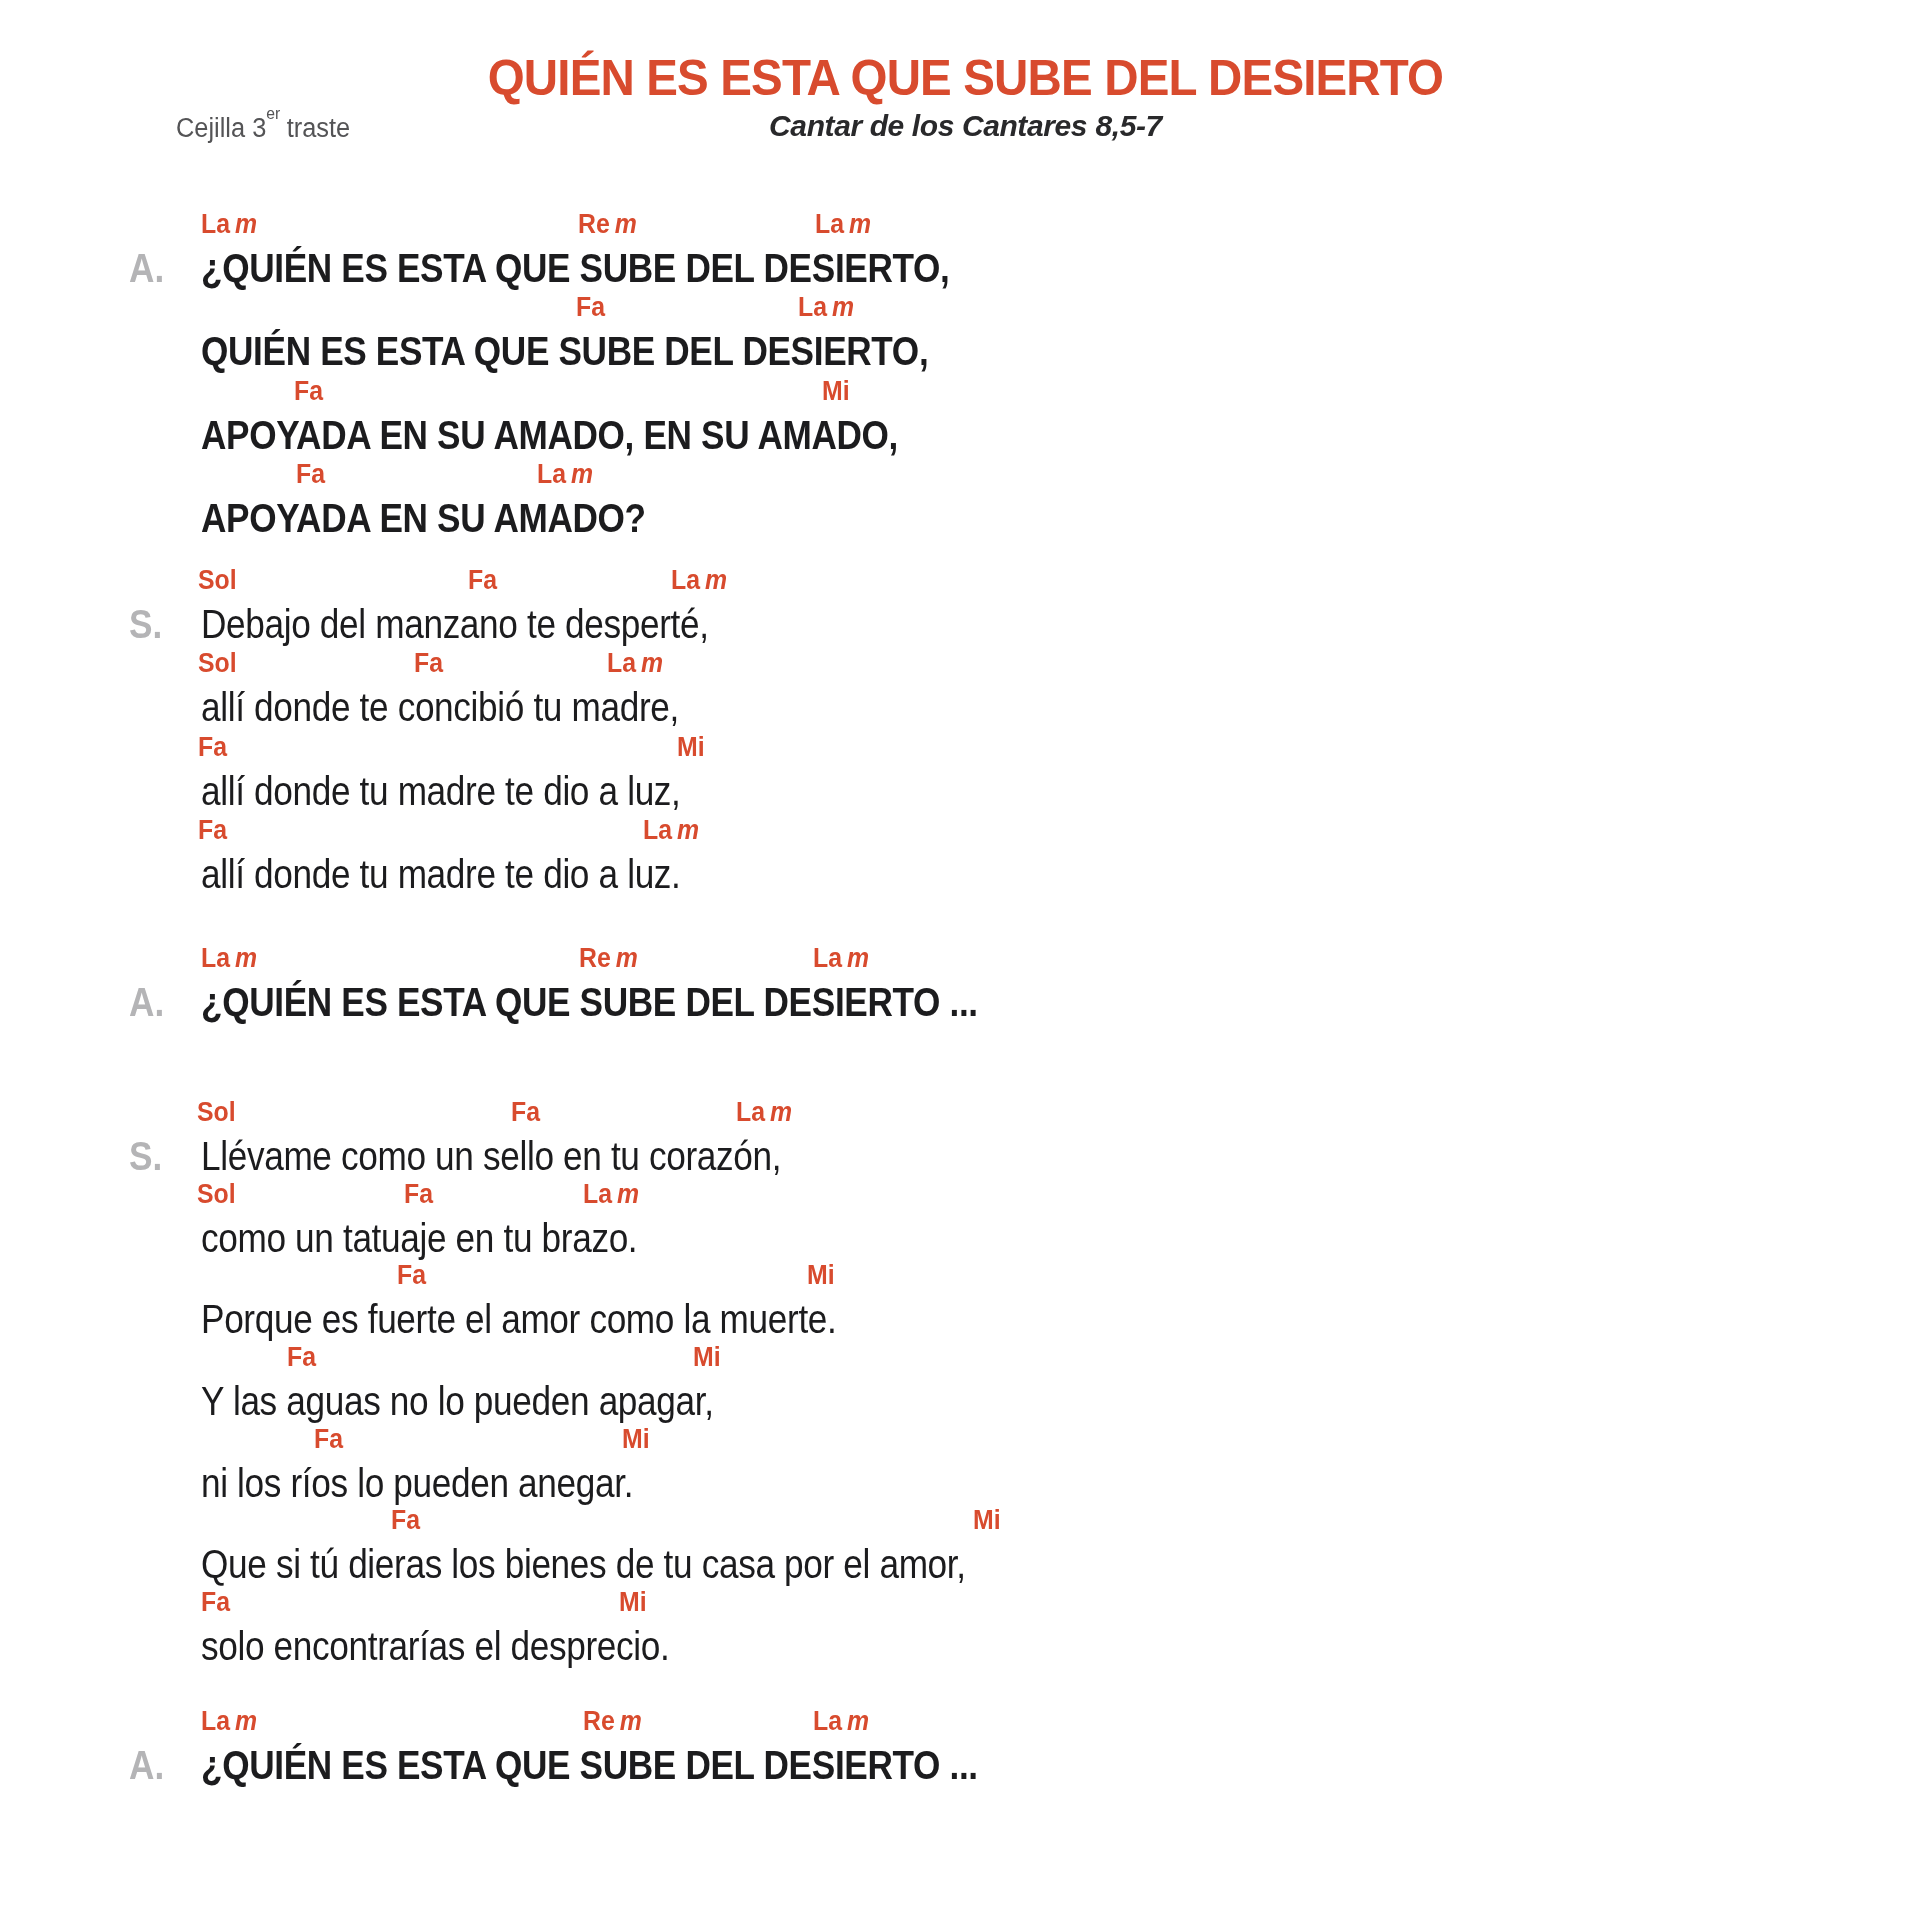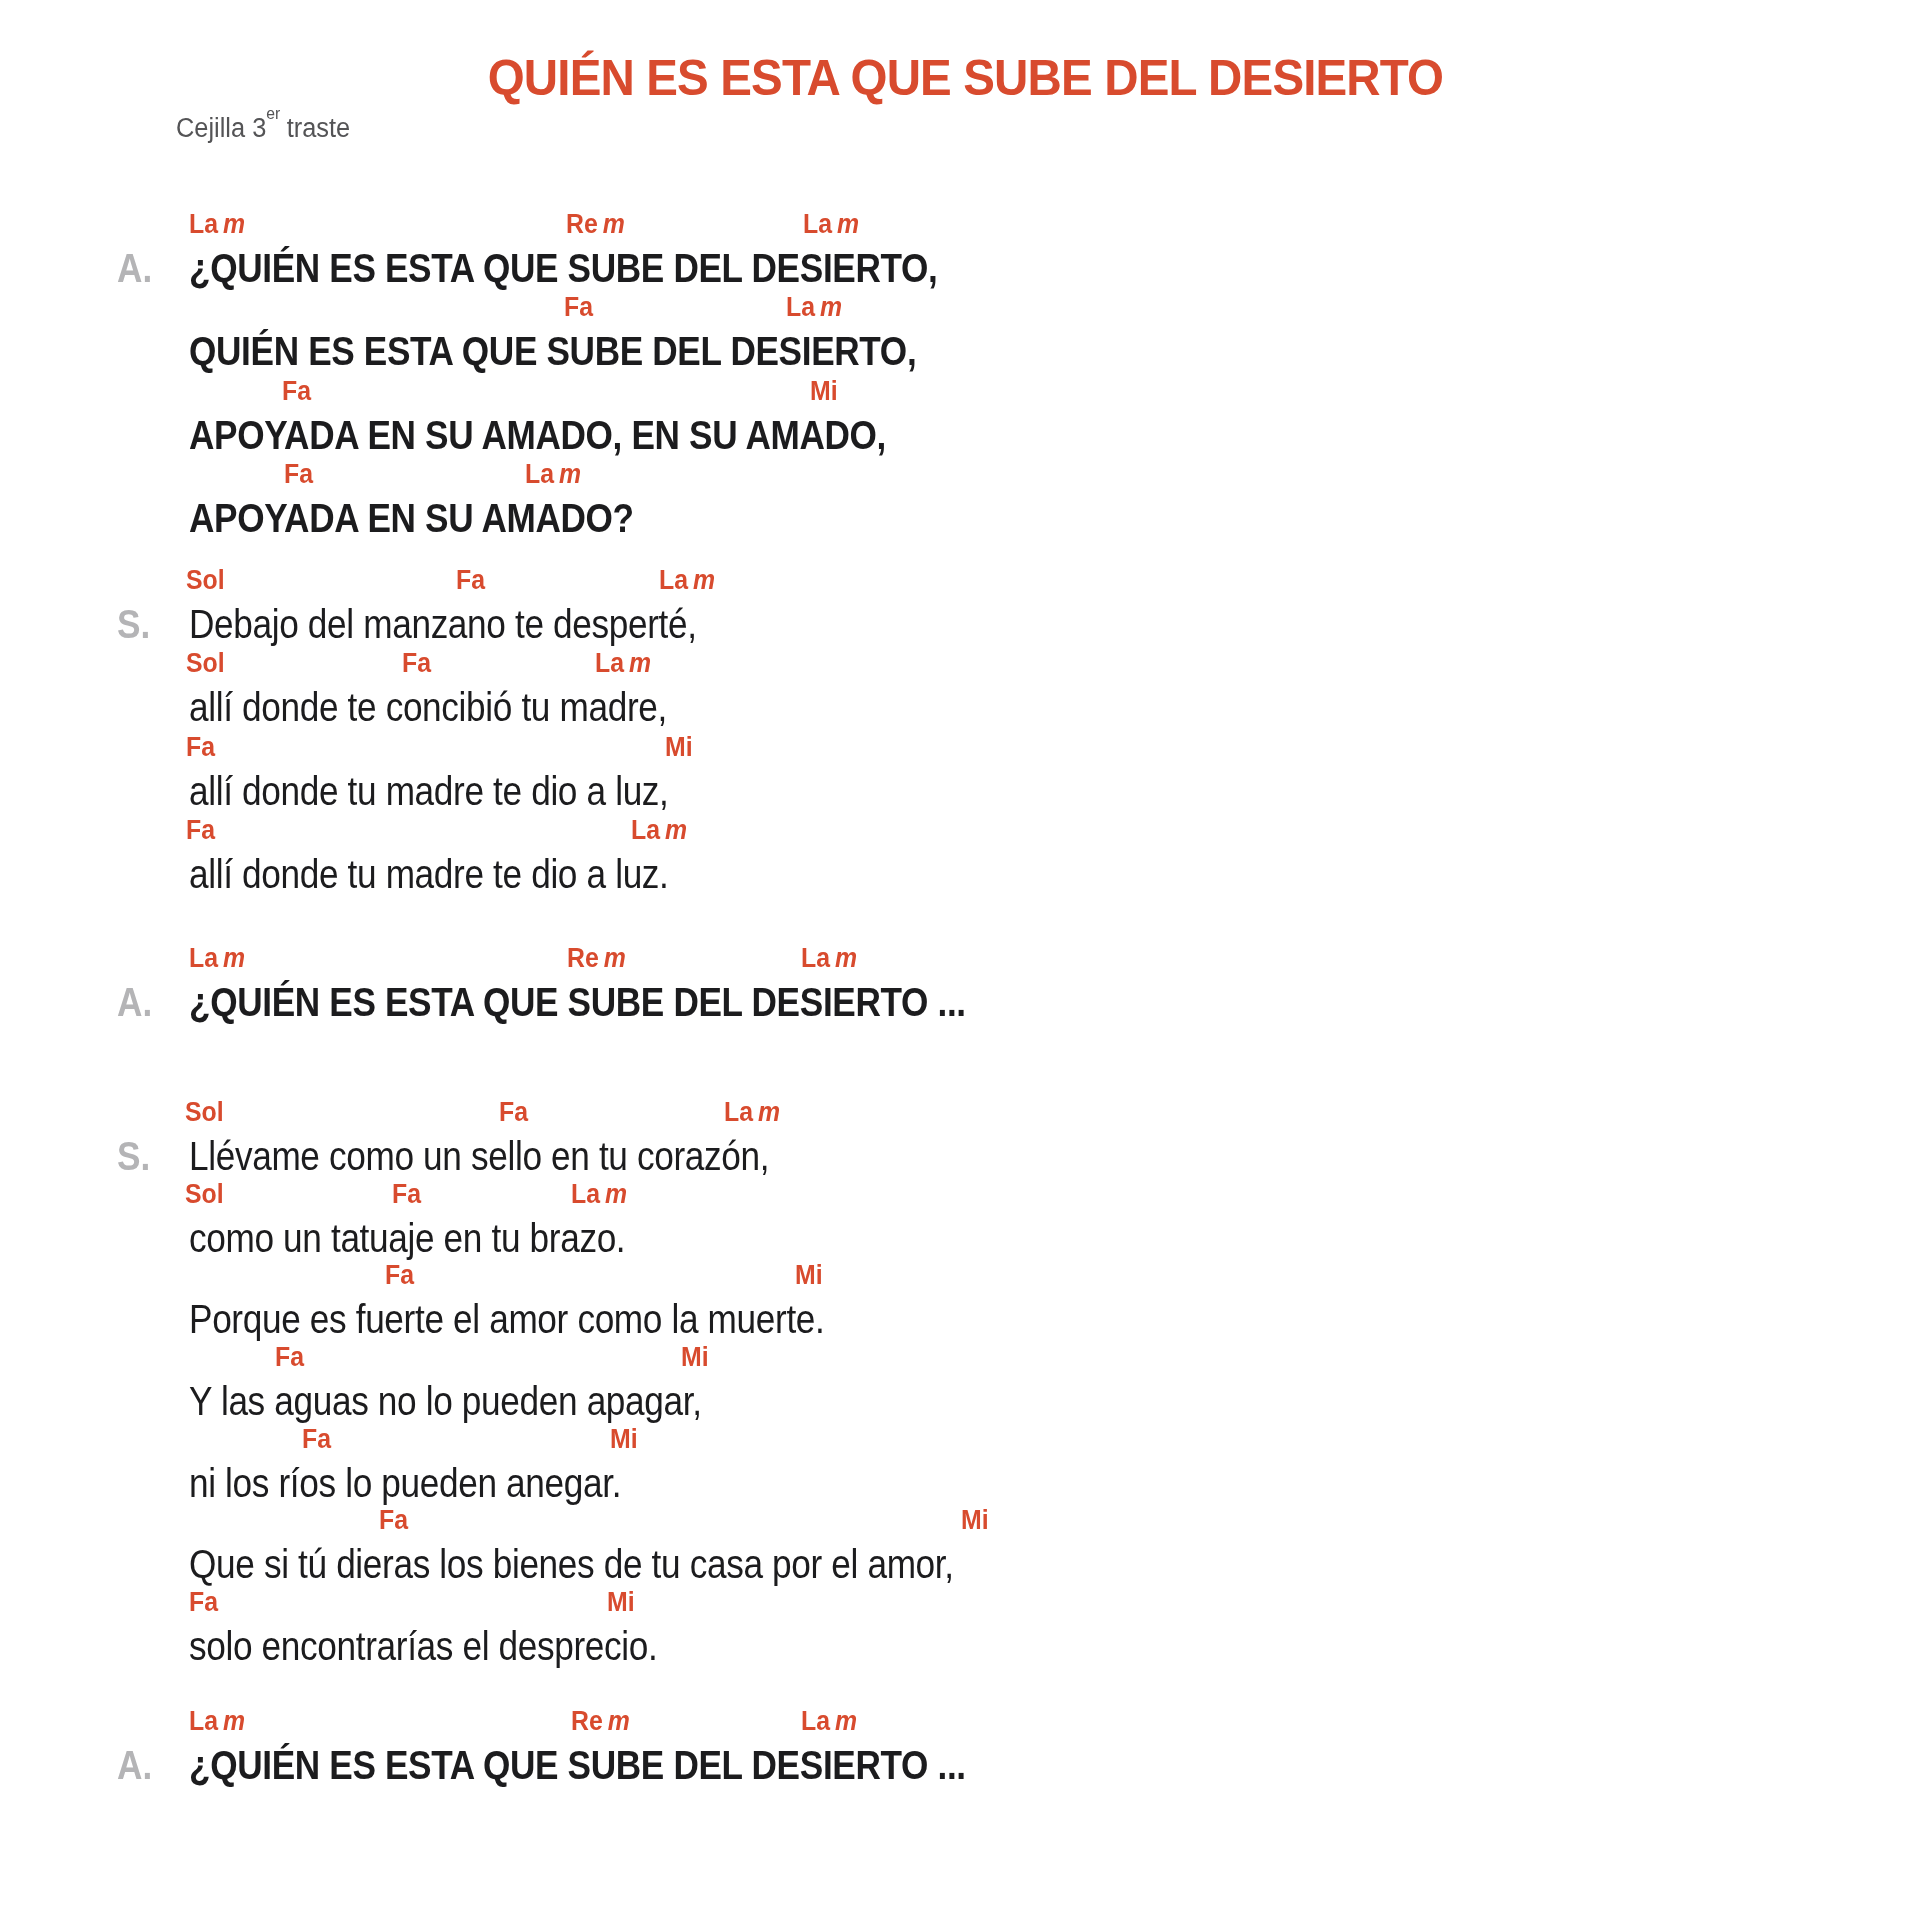--- a/index.html
+++ b/index.html
@@ -22,21 +22,21 @@
   }
   .capo sup{font-size:62%;position:relative;top:-0.45em;}
   .capo .capo-tail{margin-left:.25em;}
   .reference{
     position:absolute;top:111px;left:0;width:1931px;
     text-align:center;font-size:30px;line-height:1;font-weight:bold;
     font-style:italic;color:var(--ref);letter-spacing:-0.4px;
   }
   .reference .ref-verses{margin-left:.28em;}
   .section{position:absolute;left:0;width:1931px;}
-  .line{position:absolute;left:0;width:1604px;height:83px;}
+  .line{position:absolute;left:12px;width:1604px;height:83px;}
   .chord{
     position:absolute;top:0;line-height:1;white-space:nowrap;
     font-size:27px;font-weight:bold;color:var(--accent);
     transform:scaleX(.92);transform-origin:0 0;
   }
   .chord i{font-style:italic;margin-left:.2em;}
   .label{
     position:absolute;left:117px;top:35px;line-height:1.1;
     font-size:40px;font-weight:bold;color:var(--label);
     transform:scaleX(.88);transform-origin:0 0;
@@ -48,20 +48,21 @@
   }
   .chorus .lyric{font-weight:bold;}
   .verse .lyric{font-weight:normal;}
 </style>
 </head>
 <body>
 
 <div class="page">
   <h1 class="title">QUIÉN ES ESTA QUE SUBE DEL DESIERTO</h1>
   <div class="capo"><span>Cejilla 3</span><sup>er</sup><span class="capo-tail">traste</span></div>
+  <div class="reference"><span class="ref-book">Cantar de los Cantares</span><span class="ref-verses">8,5-7</span></div>
   <div id="song">
       <div class="section chorus" style="top: 211px;">
         <div class="line" style="top: 0px;">
           <span class="chord" style="left: 189px;">La<i>m</i></span>
           <span class="chord" style="left: 566px;">Re<i>m</i></span>
           <span class="chord" style="left: 803px;">La<i>m</i></span>
           <span class="label">A.</span>
           <span class="lyric">¿QUIÉN ES ESTA QUE SUBE DEL DESIERTO,</span>
         </div>
         <div class="line" style="top: 83px;">

